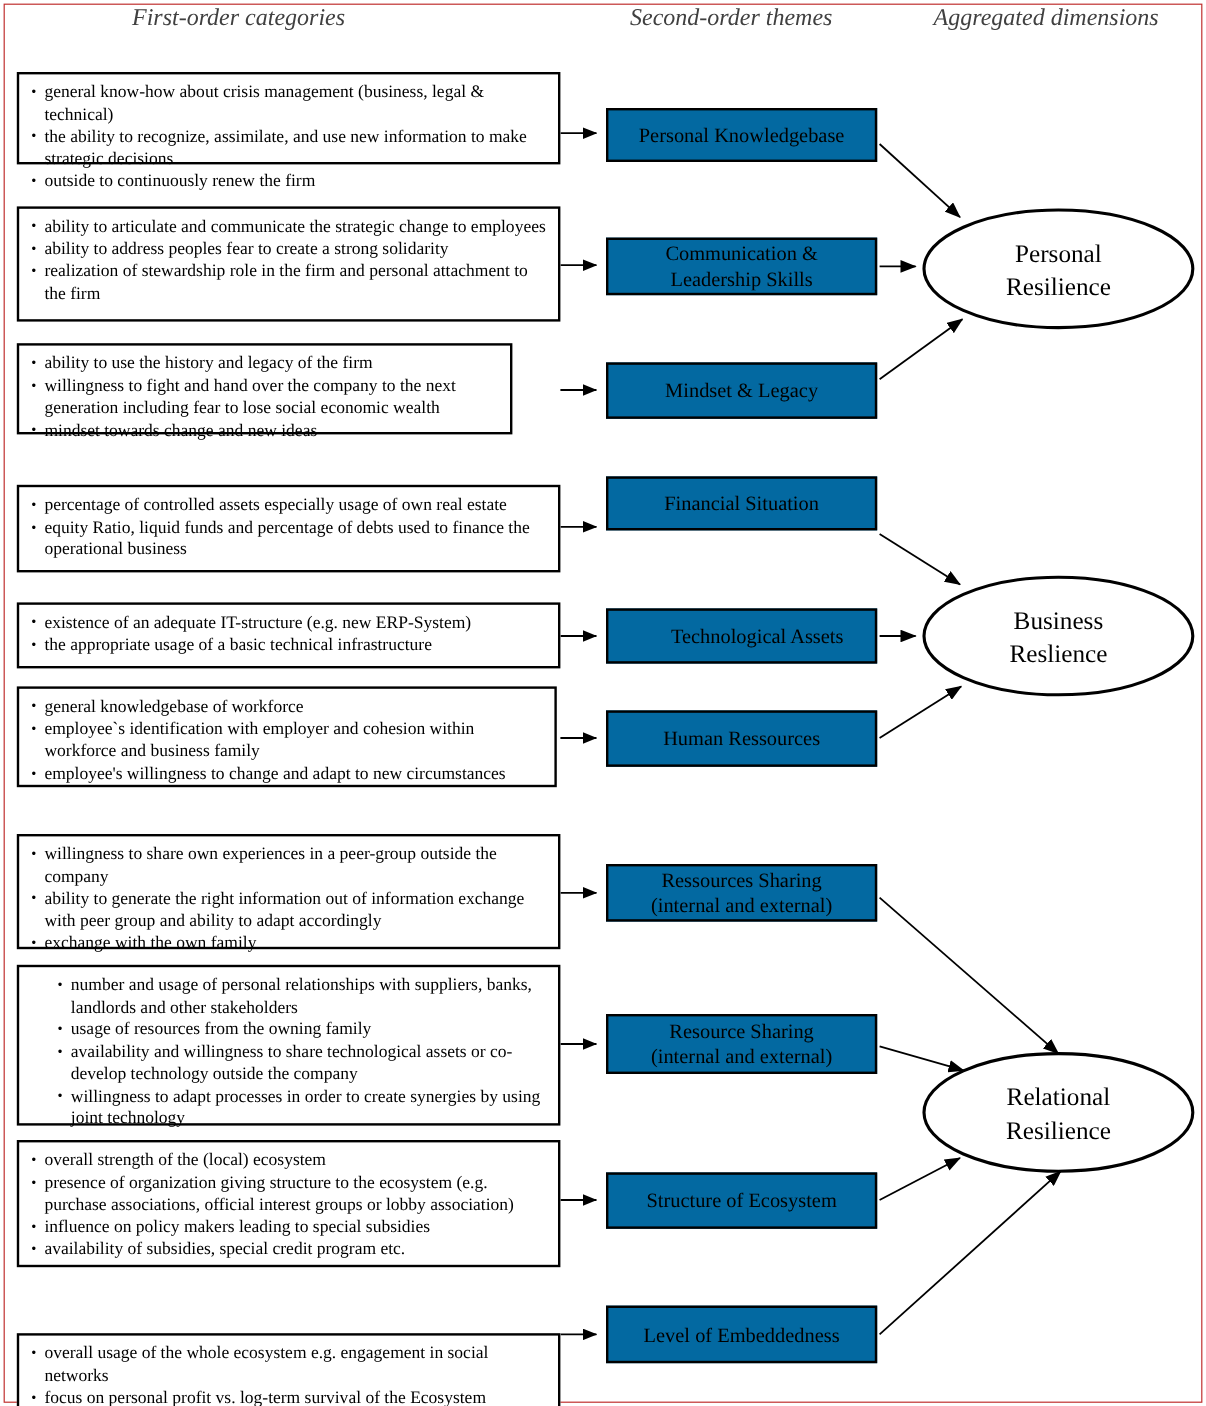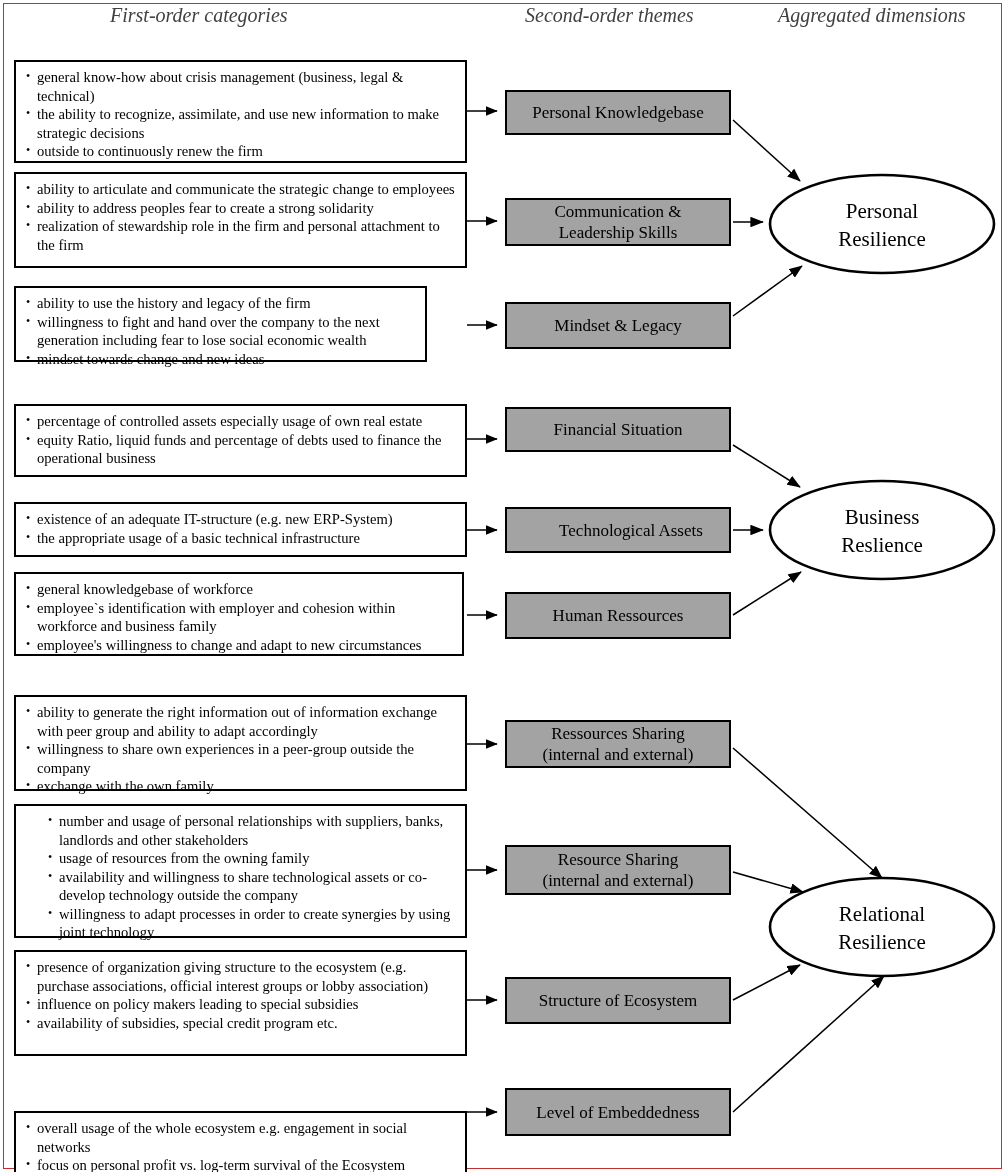--- a/index.html
+++ b/index.html
@@ -71,21 +71,21 @@
     top: -1px;
     font-size: 12px;
     line-height: 19px;
   }
 
   
   .theme-box {
     position: absolute;
     box-sizing: border-box;
     border: 2px solid #000;
-    background: #a3a3a3;
+    background: #0369a1;
     display: flex;
     align-items: center;
     justify-content: center;
     text-align: center;
   }
   .theme-label {
     font-size: 17px;
     line-height: 21px;
     color: #000;
   }
@@ -176,21 +176,21 @@
       <text class="dim-text" x="882" y="552">Reslience</text>
     </g>
     <g>
       <ellipse cx="882" cy="927" rx="112" ry="49" fill="#fff" stroke="#000" stroke-width="2.6"></ellipse>
       <text class="dim-text" x="882" y="921">Relational</text>
       <text class="dim-text" x="882" y="949">Resilience</text>
     </g>
   </svg>
 
   <div id="cat-box-layer">
-      <div class="cat-box" style="left: 14px; top: 60px; width: 453px; height: 103px;">
+      <div class="cat-box" style="left: 14px; top: 60px; width: 453px; height: 77px;">
         <ul class="cat-list">
           <li>general know-how about crisis management (business, legal &amp; technical)</li>
           <li>the ability to recognize, assimilate, and use new information to make strategic decisions</li>
           <li>outside to continuously renew the firm</li>
         </ul>
       </div>
       <div class="cat-box" style="left: 14px; top: 172px; width: 453px; height: 96px;">
         <ul class="cat-list">
           <li>ability to articulate and communicate the strategic change to employees</li>
           <li>ability to address peoples fear to create a strong solidarity</li>
@@ -218,35 +218,36 @@
       </div>
       <div class="cat-box" style="left: 14px; top: 572px; width: 450px; height: 84px;">
         <ul class="cat-list">
           <li>general knowledgebase of workforce</li>
           <li>employee`s identification with employer and cohesion within workforce and business family</li>
           <li>employee's willingness to change and adapt to new circumstances</li>
         </ul>
       </div>
       <div class="cat-box" style="left: 14px; top: 695px; width: 453px; height: 96px;">
         <ul class="cat-list">
+          <li>willingness to share own experiences in a peer-group outside the company</li>
           <li>ability to generate the right information out of information exchange with peer group and ability to adapt accordingly</li>
-          <li>willingness to share own experiences in a peer-group outside the company</li>
           <li>exchange with the own family</li>
         </ul>
       </div>
       <div class="cat-box" style="left: 14px; top: 804px; width: 453px; height: 134px; padding-left: 32px;">
         <ul class="cat-list">
           <li>number and usage of personal relationships with suppliers, banks, landlords and other stakeholders</li>
           <li>usage of resources from the owning family</li>
           <li>availability and willingness to share technological assets or co-develop technology outside the company</li>
           <li>willingness to adapt processes in order to create synergies by using joint technology</li>
         </ul>
       </div>
       <div class="cat-box" style="left: 14px; top: 950px; width: 453px; height: 106px;">
         <ul class="cat-list">
+          <li>overall strength of the (local) ecosystem</li>
           <li>presence of organization giving structure to the ecosystem (e.g. purchase associations, official interest groups or lobby association)</li>
           <li>influence on policy makers leading to  special subsidies</li>
           <li>availability of subsidies, special credit program etc.</li>
         </ul>
       </div>
       <div class="cat-box" style="left: 14px; top: 1067px; width: 453px; height: 93px; margin-top: 44px;">
         <ul class="cat-list">
           <li>overall usage of the whole ecosystem e.g. engagement in social networks</li>
           <li>focus on personal profit vs. log-term survival of the Ecosystem</li>
           <li>identification with the ecosystem and interpretation of the importance of the ecosystem</li>
@@ -264,21 +265,21 @@
         <div class="theme-label">
           <div>Communication &amp;</div>
           <div>Leadership Skills</div>
         </div>
       </div>
       <div class="theme-box" style="left: 505px; top: 302px; width: 226px; height: 47px;">
         <div class="theme-label">
           <div>Mindset &amp; Legacy</div>
         </div>
       </div>
-      <div class="theme-box" style="left: 505px; top: 407px; width: 226px; height: 45px;">
+      <div class="theme-box" style="left: 505px; top: 397px; width: 226px; height: 45px;">
         <div class="theme-label">
           <div>Financial Situation</div>
         </div>
       </div>
       <div class="theme-box" style="left: 505px; top: 507px; width: 226px; height: 46px; padding-left: 26px;">
         <div class="theme-label">
           <div>Technological Assets</div>
         </div>
       </div>
       <div class="theme-box" style="left: 505px; top: 592px; width: 226px; height: 47px;">

